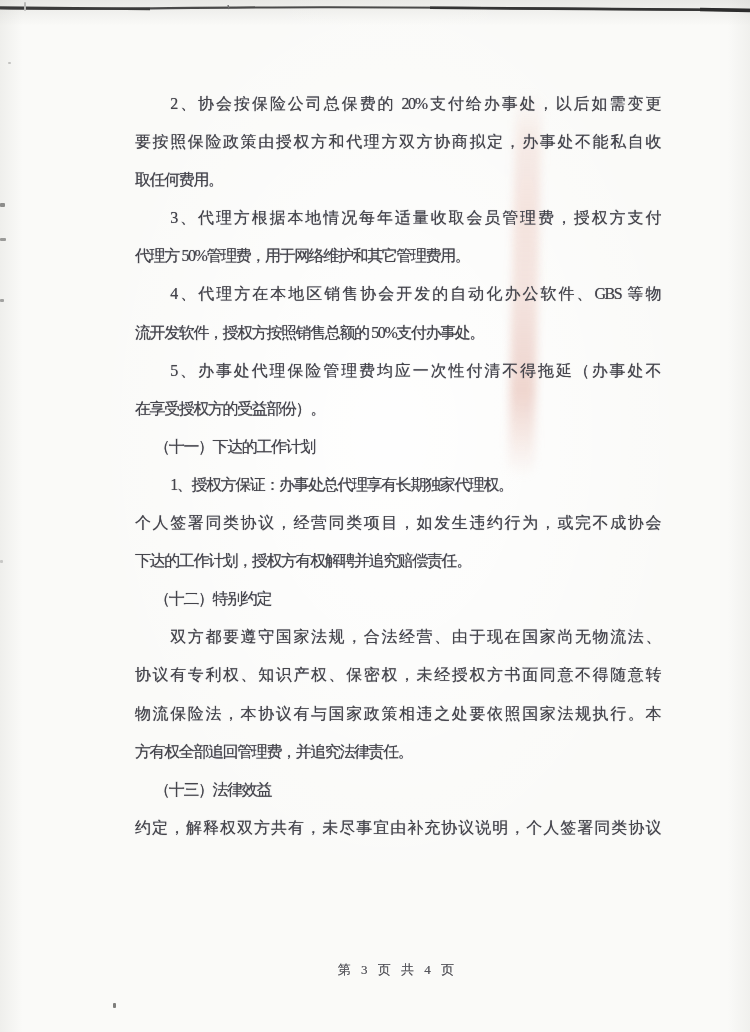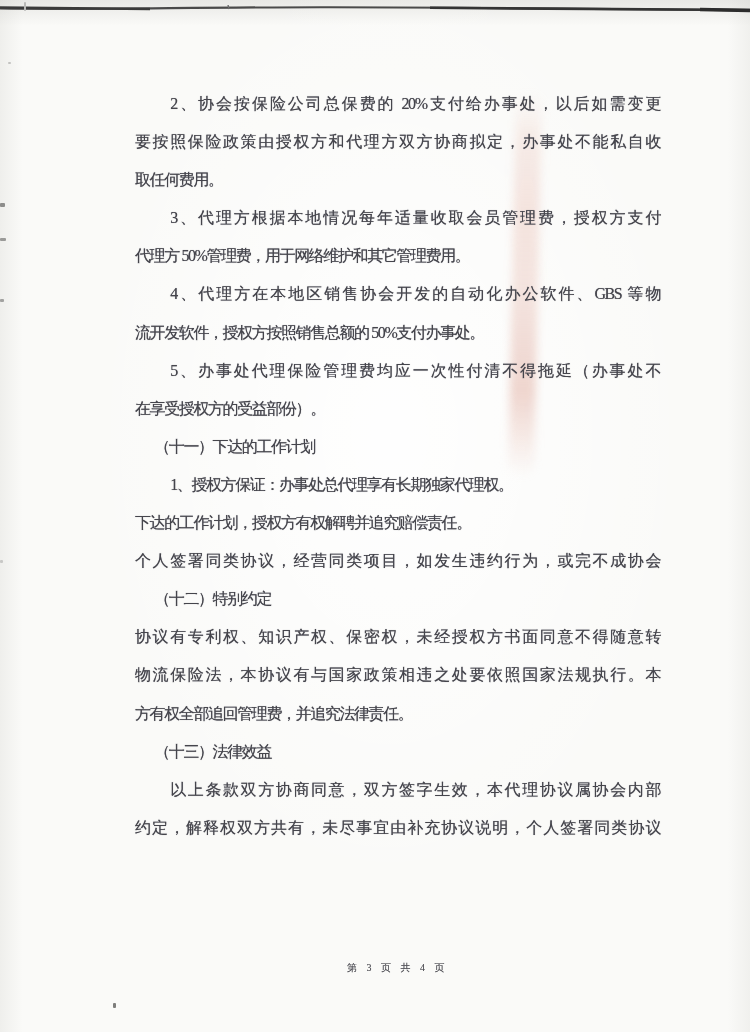--- a/index.html
+++ b/index.html
@@ -46,21 +46,21 @@
     letter-spacing:-1.4px;
     text-shadow:0 0 .7px rgba(70,70,82,.75);
   }
   .line{height:38.1px;white-space:pre;}
   .line.full{white-space:normal;text-align:justify;text-align-last:justify;}
   .line.ind-num{text-indent:2.2em;}
   .line.ind-head{text-indent:1.2em;}
   .footer{
     position:absolute;left:135px;top:961px;width:525px;
     text-align:center;
-    font-size:10px;color:var(--footer-ink);
+    font-size:13px;color:var(--footer-ink);
     letter-spacing:3.5px;
     text-shadow:0 0 .6px rgba(86,86,92,.7);
   }
 </style>
 </head>
 <body>
 
 <div class="page">
 
   <div class="top-edge">
@@ -88,26 +88,26 @@
       <div class="line full">要按照保险政策由授权方和代理方双方协商拟定，办事处不能私自收</div>
       <div class="line">取任何费用。</div>
       <div class="line ind-num full">3、代理方根据本地情况每年适量收取会员管理费，授权方支付</div>
       <div class="line">代理方 50%管理费，用于网络维护和其它管理费用。</div>
       <div class="line ind-num full">4、代理方在本地区销售协会开发的自动化办公软件、GBS 等物</div>
       <div class="line">流开发软件，授权方按照销售总额的 50%支付办事处。</div>
       <div class="line ind-num full">5、办事处代理保险管理费均应一次性付清不得拖延（办事处不</div>
       <div class="line">在享受授权方的受益部份）。</div>
       <div class="line ind-head">（十一）下达的工作计划</div>
       <div class="line ind-num">1、授权方保证：办事处总代理享有长期独家代理权。</div>
+      <div class="line full">个人签署同类协议，经营同类项目，如发生违约行为，或完不成协会</div>
       <div class="line">下达的工作计划，授权方有权解聘并追究赔偿责任。</div>
-      <div class="line full">个人签署同类协议，经营同类项目，如发生违约行为，或完不成协会</div>
       <div class="line ind-head">（十二）特别约定</div>
+      <div class="line ind-num full">双方都要遵守国家法规，合法经营、由于现在国家尚无物流法、</div>
       <div class="line full">协议有专利权、知识产权、保密权，未经授权方书面同意不得随意转</div>
       <div class="line full">物流保险法，本协议有与国家政策相违之处要依照国家法规执行。本</div>
       <div class="line">方有权全部追回管理费，并追究法律责任。</div>
       <div class="line ind-head">（十三）法律效益</div>
-      <div class="line ind-num full">以上条款双方协商同意，双方签字生效，本代理协议属协会内部</div>
       <div class="line full">约定，解释权双方共有，未尽事宜由补充协议说明，个人签署同类协议</div>
     </div>
 
   <div class="footer">第 3 页 共 4 页</div>
 
 </div>
 
 </body></html>

